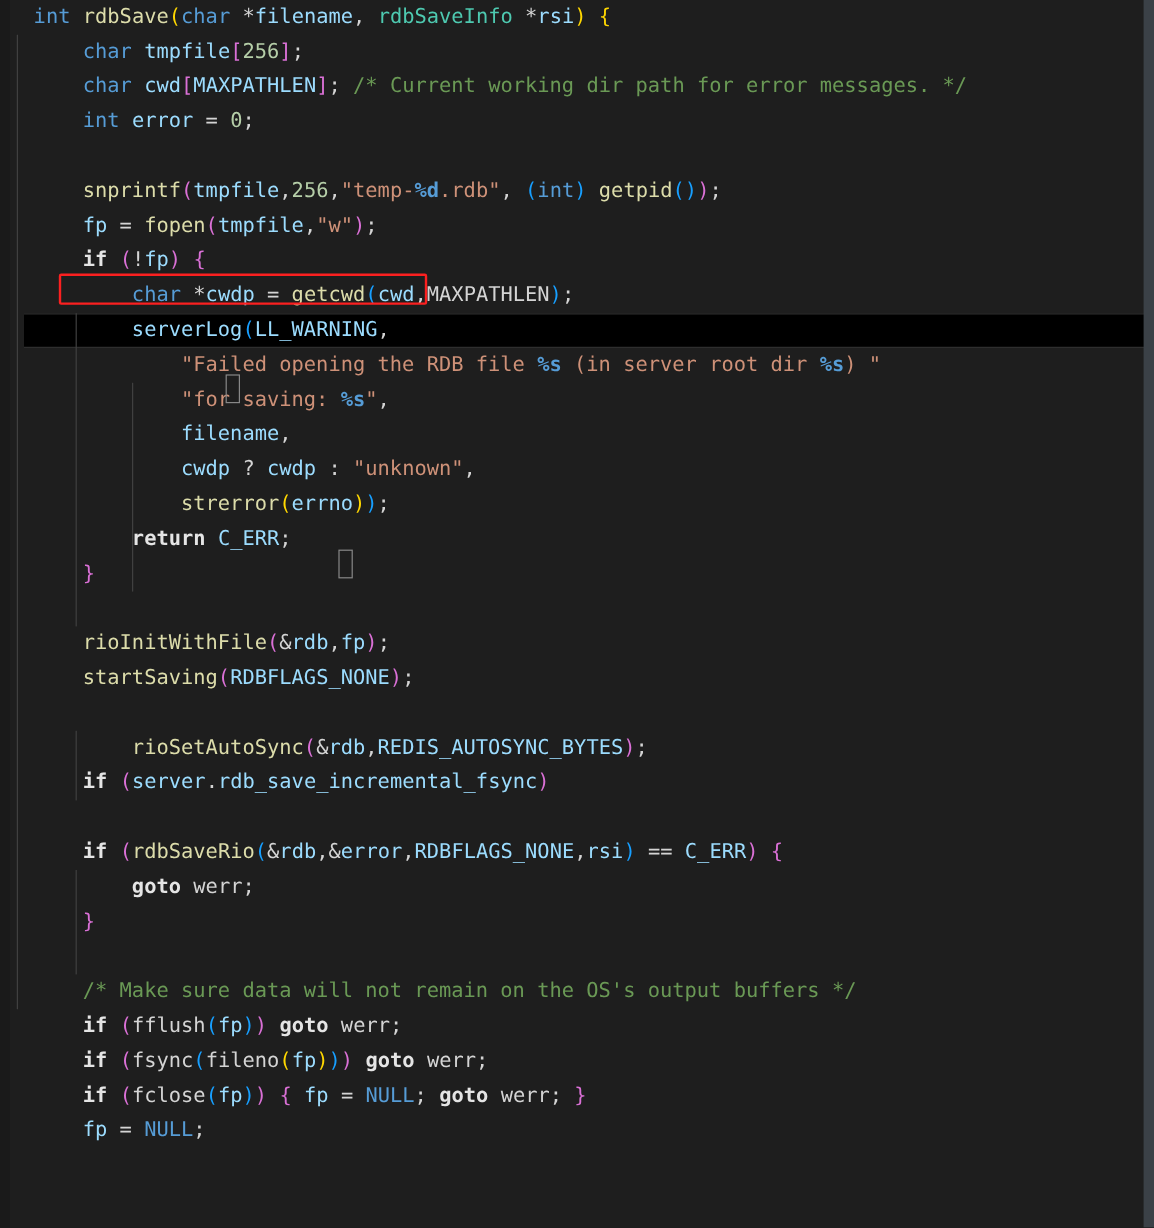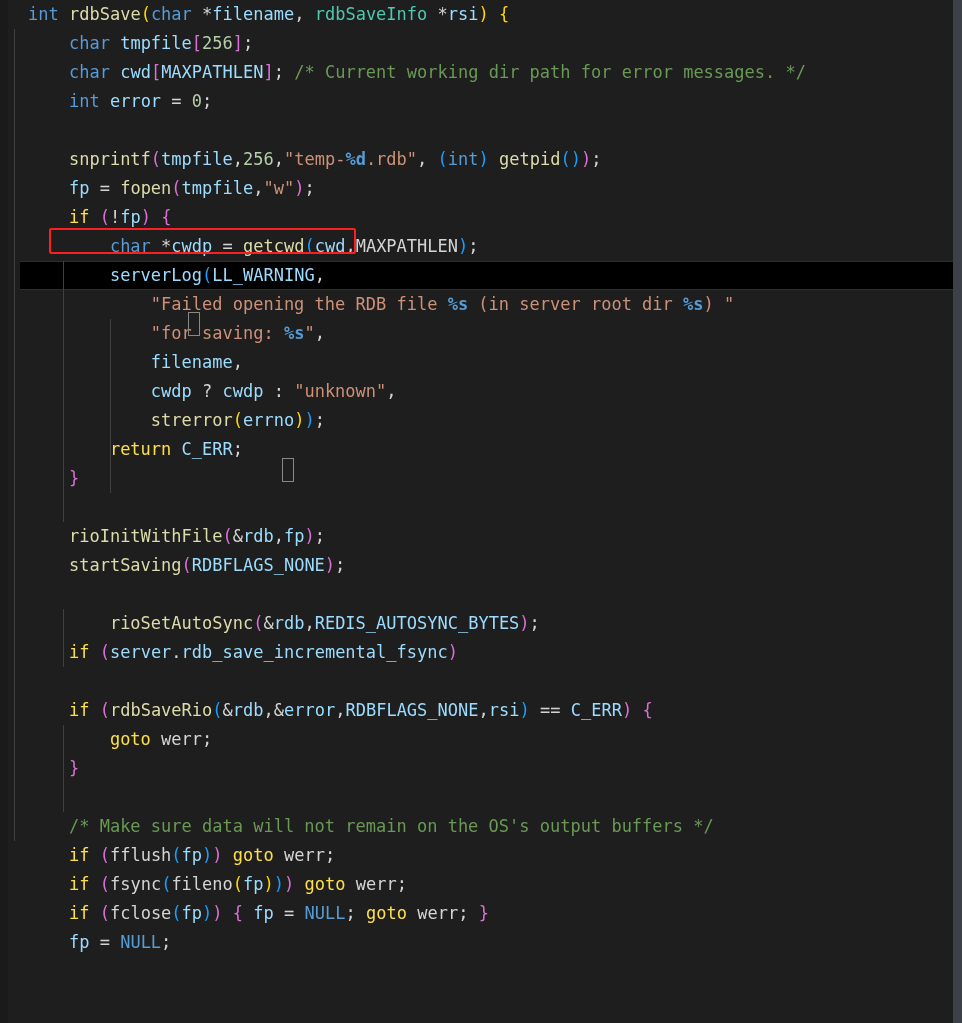--- a/index.html
+++ b/index.html
@@ -86,21 +86,21 @@
   
   .bracketbox {
     position: absolute;
     border: 1px solid #888888;
     box-sizing: border-box;
     pointer-events: none;
   }
 
   
   .kw      { color: #569cd6; }          
-  .ctrl    { color: #fde047; }          
+  .ctrl    { color: #e5e5e5; font-weight: bold; }          
   .type    { color: #4ec9b0; }          
   .fn      { color: #dcdcaa; }          
   .var     { color: #9cdcfe; }          
   .num     { color: #b5cea8; }          
   .str     { color: #ce9178; }          
   .fmt     { color: #569cd6; font-weight: bold; }  
   .cmt     { color: #6a9955; }          
   .op      { color: #d4d4d4; }          
   .p0      { color: #ffd700; }          
   .p1      { color: #da70d6; }          

